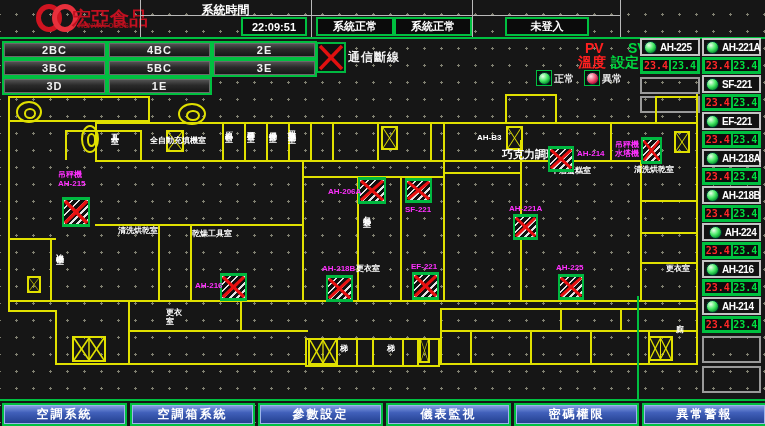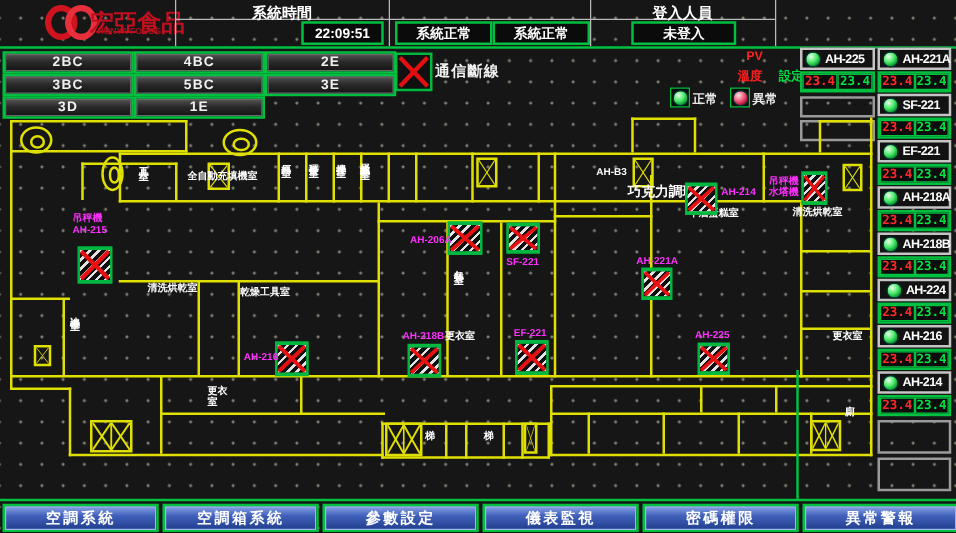--- a/index.html
+++ b/index.html
@@ -45,21 +45,21 @@
   .room-label.wrap{white-space:normal;}
   .tag-label{position:absolute;color:#ff30ff;font-weight:bold;font-size:8px;line-height:9px;white-space:nowrap;}
   .equip{position:absolute;border:2px solid #00b840;border-top-width:3px;border-bottom-width:3px;box-sizing:border-box;
     background:repeating-linear-gradient(135deg,#e4e4e4 0 2px,#101010 2px 5px);}
   .equip svg,.stairx svg{position:absolute;left:0;top:0;width:100%;height:100%;}
   .stairx{position:absolute;border:2px solid #e0e000;box-sizing:border-box;}
   .spiral{position:absolute;border:2px solid #e0e000;border-radius:50%;}
   .spiral::after{content:"";position:absolute;left:25%;top:25%;width:40%;height:40%;border:2px solid #e0e000;border-radius:50%;}
   .legend-led-box{position:absolute;border:1px solid #00c040;background:#0b0b0b;display:flex;align-items:center;justify-content:center;}
   .legend-text{position:absolute;color:#e8e8e8;font-weight:bold;font-size:10px;}
-  .pvsv{position:absolute;font-weight:bold;font-size:10px;margin-left:12px;}
+  .pvsv{position:absolute;font-weight:bold;font-size:14px;}
   .red-t{color:#ff2020;} .grn-t{color:#00d840;}
   .logo-ring{position:absolute;border:5px solid #cf1420;border-radius:50%;}
   .brand{position:absolute;color:#c01020;font-weight:bold;white-space:nowrap;}
   .comm-x{position:absolute;border:2px solid #00b840;background:#101010;}
 </style>
 </head>
 <body>
 
 <div id="screen">
 
@@ -75,21 +75,20 @@
   <div class="vdiv" style="left:472px;top:0;height:37px;"></div>
   <div class="vdiv" style="left:620px;top:0;height:37px;"></div>
   <div class="hdiv" style="left:140px;top:15px;width:480px;"></div>
 
   <div class="hdr-label" style="left:140px;top:2px;width:171px;">系統時間</div>
   <div class="hdr-box" style="left:241px;top:17px;width:62px;height:15px;">22:09:51</div>
 
   <div class="hdr-box" style="left:316px;top:17px;width:74px;height:15px;">系統正常</div>
   <div class="hdr-box" style="left:394px;top:17px;width:74px;height:15px;">系統正常</div>
 
-  <div class="hdr-label" style="left:472px;top:2px;width:148px;">登入人員</div>
   <div class="hdr-box" style="left:505px;top:17px;width:80px;height:15px;">未登入</div>
 
 
   <div class="gline" style="left:0;top:37px;width:765px;height:2px;"></div>
 
   <div class="comm-x" style="left:316px;top:42px;width:26px;height:27px;">
     <svg viewBox="0 0 26 27" preserveAspectRatio="none" style="width:100%;height:100%;">
       <line x1="2" y1="2" x2="24" y2="25" stroke="#e01010" stroke-width="3.5"></line>
       <line x1="24" y1="2" x2="2" y2="25" stroke="#e01010" stroke-width="3.5"></line>
     </svg>

